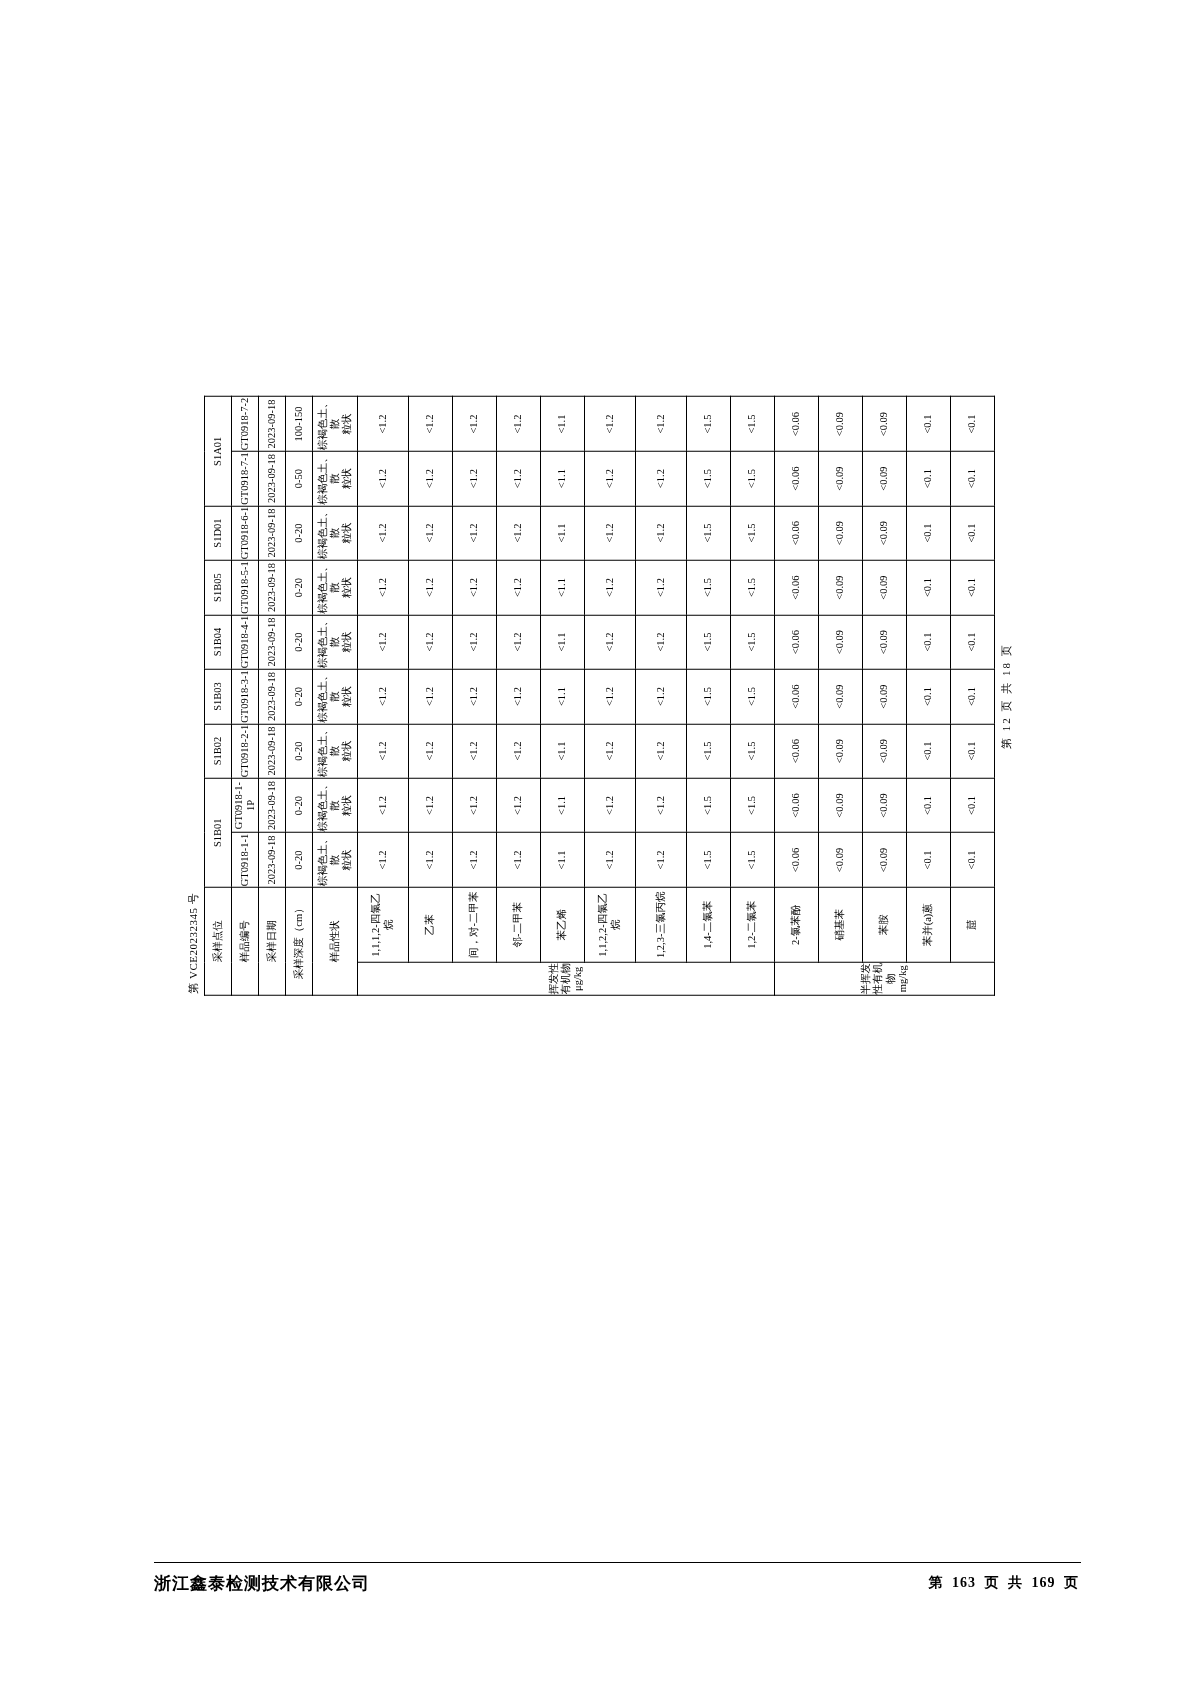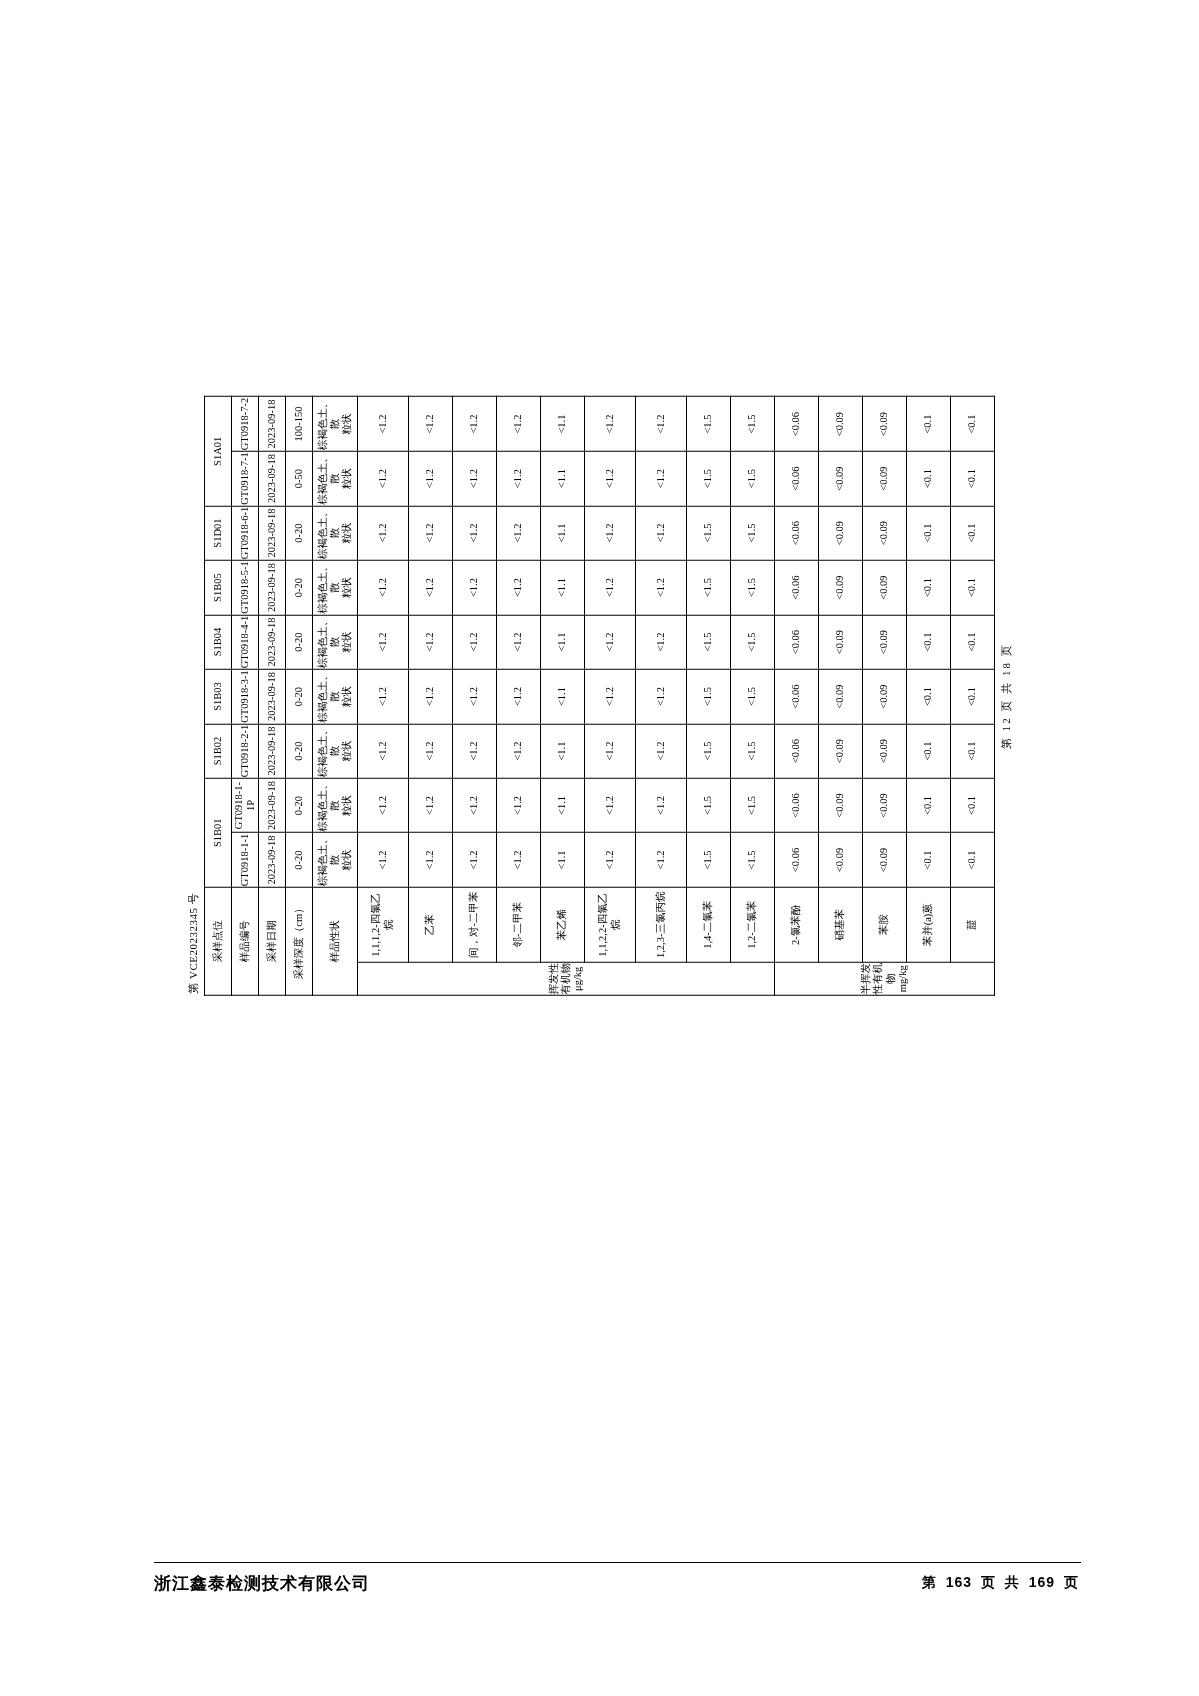--- a/index.html
+++ b/index.html
@@ -119,21 +119,21 @@
     top: 10px;
     font-family: "DejaVu Sans", sans-serif;
     font-size: 17px;
     font-weight: bold;
     letter-spacing: 1px;
   }
   #footer-right {
     position: absolute;
     right: 118px;
     top: 12px;
-    font-family: Liberation Sans, sans-serif;
+    font-family: Liberation Serif, serif;
     font-size: 14px;
     font-weight: bold;
     letter-spacing: 1px;
   }
   #footer-right span { margin: 0 2px; }
 </style>
 </head>
 <body>
 
 <div id="rot-wrap">

